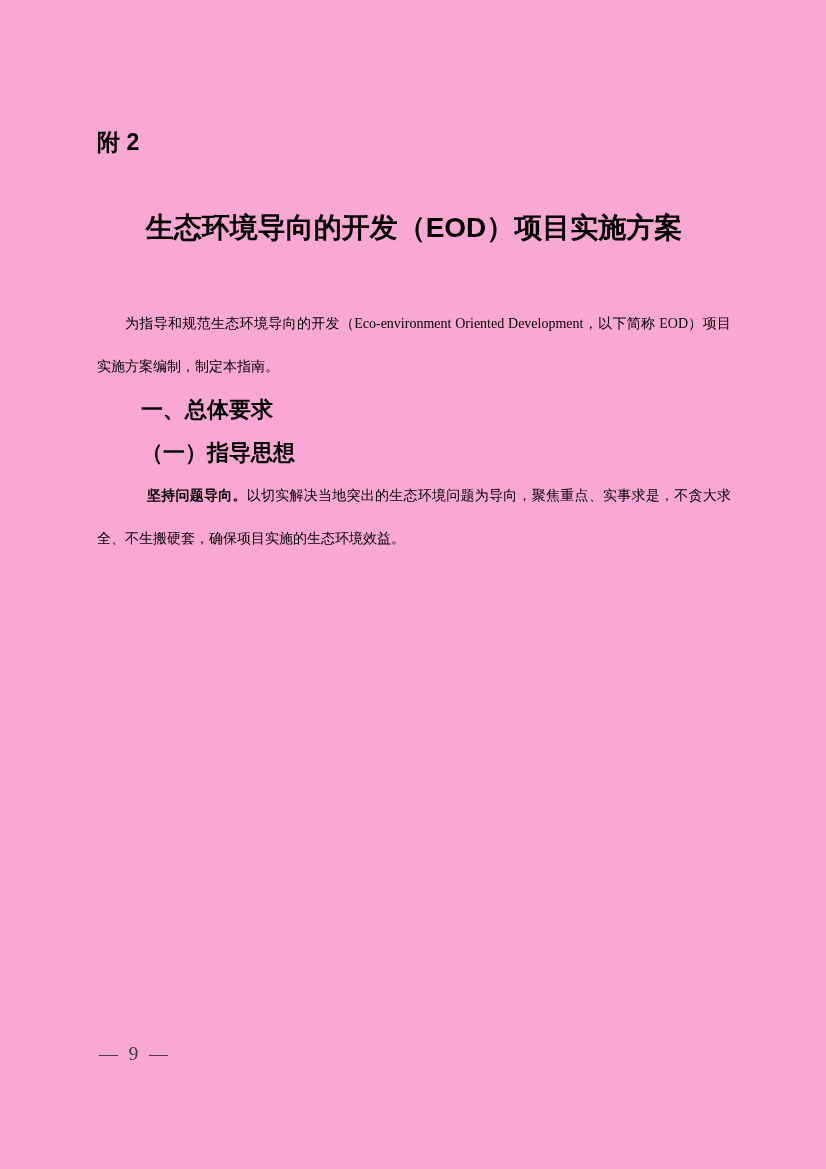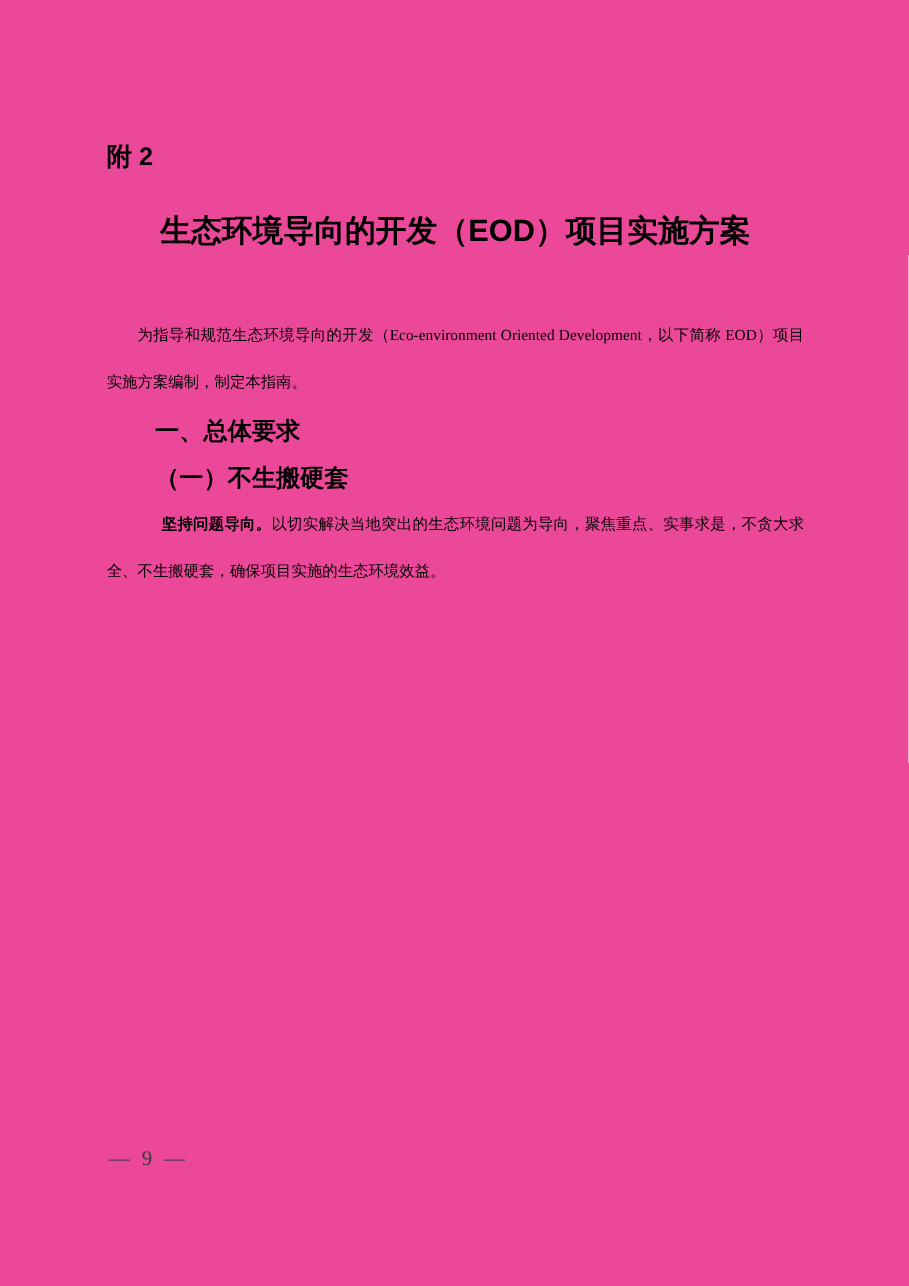--- a/index.html
+++ b/index.html
@@ -4,21 +4,21 @@
 <style>
   html, body {
     margin: 0;
     padding: 0;
     background: #ffffff;
   }
   .page {
     position: relative;
     width: 826px;
     height: 1169px;
-    background: #ec4899;
+    background: #f9a8d4;
     color: #000000;
     font-family: "Liberation Serif", "DejaVu Serif", serif;
     box-sizing: border-box;
     padding: 126px 95px 0 97px;
     overflow: hidden;
   }
   .attachment {
     font-family: "Liberation Sans", "DejaVu Sans", sans-serif;
     font-weight: 600;
     font-size: 23px;
@@ -26,21 +26,21 @@
   }
   .doc-title {
     margin: 0;
     text-align: center;
     font-family: "Liberation Sans", "DejaVu Sans", sans-serif;
     font-weight: 700;
     font-size: 28px;
     color: #000000;
   }
   .doc-title.line1 {
-    margin-top: 32px;
+    margin-top: 50px;
     line-height: 40px;
   }
   .doc-title.line2 {
     line-height: 48px;
     letter-spacing: 0.2em;
   }
   .body-text {
     margin: 0;
     font-size: 14px;
     line-height: 43px;
@@ -87,21 +87,21 @@
 
   <div class="attachment">附 2</div>
 
   <h1 class="doc-title line1">生态环境导向的开发（EOD）项目实施方案</h1>
 
 
   <p class="body-text intro">为指导和规范生态环境导向的开发（Eco-environment Oriented Development，以下简称 EOD）项目实施方案编制，制定本指南。</p>
 
   <h2 class="heading-1">一、总体要求</h2>
 
-  <h3 class="heading-2">（一）不生搬硬套</h3>
+  <h3 class="heading-2">（一）指导思想</h3>
 
 
 
   <p class="body-text"><strong class="lead">坚持问题导向。</strong><span>以切实解决当地突出的生态环境问题为导向，聚焦重点、实事求是，不贪大求全、不生搬硬套，确保项目实施的生态环境效益。</span></p>
 
 
   <div class="footer">
     <span>— 9 —</span>
   </div>
 

